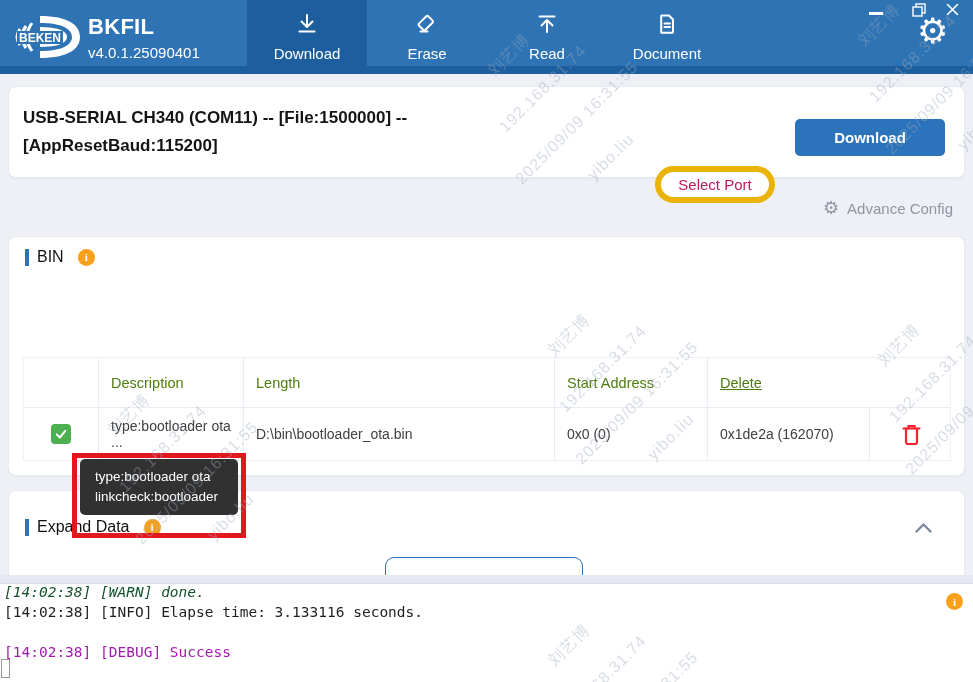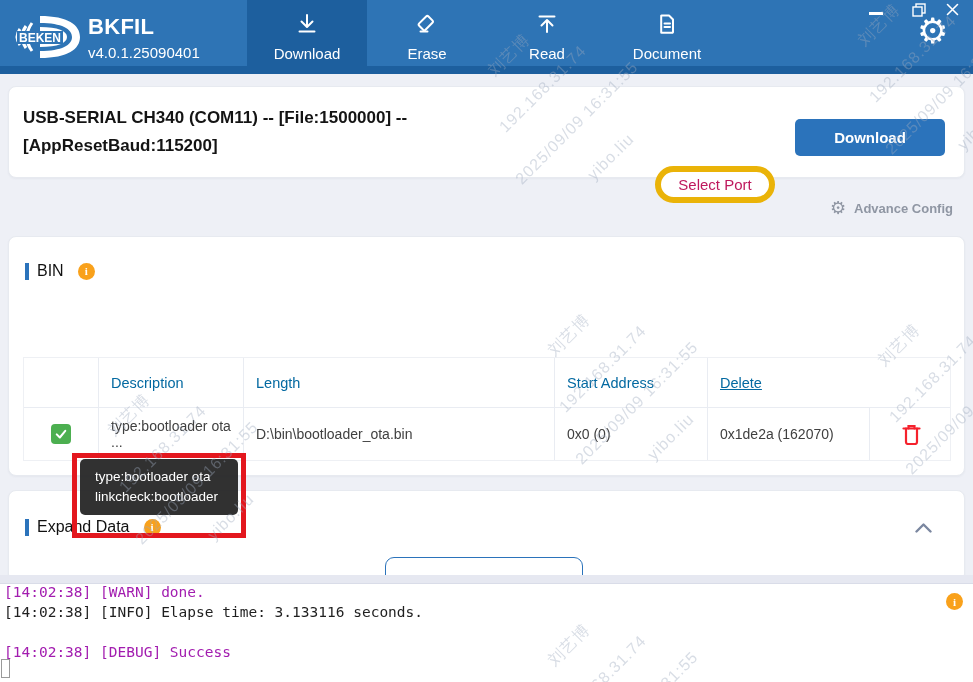--- a/index.html
+++ b/index.html
@@ -26,33 +26,33 @@
   
   .card { position:absolute; left:8px; width:957px; background:#fff; border:1px solid #e7eaf0; border-radius:8px; box-shadow:0 1px 2px rgba(60,70,90,.05); }
   .conn-card { top:86px; height:92px; }
   .conn-title { position:absolute; left:14px; top:17px; width:520px; font-size:17px; font-weight:700; line-height:28px; color:#141414; }
   .btn { display:flex; align-items:center; justify-content:center; font-size:15px; cursor:pointer; background:#fff; }
   .btn-select { position:absolute; left:646px; top:32px; width:120px; height:37px; border:6px solid #eab308; border-radius:19px; color:#be185d;margin-top:47px; }
   .btn-download { position:absolute; left:786px; top:32px; width:150px; height:37px; border:none; border-radius:5px; background:#2b73bb; color:#fff; font-weight:700; }
 
   .advance-row { position:absolute; right:20px; top:199px; display:flex; align-items:center; gap:8px; color:#8f96a3; cursor:pointer; }
   .gear-small { font-family:"DejaVu Sans", sans-serif; font-size:18px; line-height:18px; }
-  .advance-label { font-size:13px; font-weight:700; }
+  .advance-label { font-size:15px; font-weight:400; }
 
   .bin-card { top:236px; height:240px; }
   .section-header { position:absolute; left:16px; display:flex; align-items:center; }
   .section-bar { width:4px; height:17px; background:#2b73bb; }
   .section-title { margin-left:8px; font-size:16px; font-weight:500; color:#111; }
   .info-badge { width:17px; height:17px; margin-left:14px; border-radius:50%; background:#f9a11b; color:#fff; font-size:11px; font-weight:700; font-family:"Liberation Serif", serif; display:inline-flex; align-items:center; justify-content:center; cursor:pointer; }
   .btn-addbin { position:absolute; left:376px; top:65px; width:198px; height:38px; border:1px solid #2b73bb; border-radius:9px; color:#2273c3; gap:10px; font-weight:500; }
 
   
   .bin-table { position:absolute; left:14px; top:120px; width:928px; border:1px solid #eef0f4; }
   .t-row { display:grid; grid-template-columns:75px 145px 311px 153px 162px 82px; }
-  .t-head .t-cell { height:49px; font-size:14.5px; color:#0369a1; }
+  .t-head .t-cell { height:49px; font-size:14.5px; color:#4d7c0f; }
   .t-body .t-cell { height:52px; font-size:14px; color:#404040; }
   .t-cell { display:flex; align-items:center; padding-left:12px; border-right:1px solid #e9ecf2; overflow:hidden; }
   .t-cell:last-child { border-right:none;text-decoration:underline; }
   .t-head { border-bottom:1px solid #e9ecf2; }
   .t-cell.center { justify-content:center; padding-left:0; }
   .desc-cell { flex-direction:column; align-items:flex-start; justify-content:center; font-size:13px; line-height:16px; }
   .checkbox { width:20px; height:20px; background:#4caf50; border-radius:4px; display:flex; align-items:center; justify-content:center; cursor:pointer; }
   .trash-btn { cursor:pointer; display:flex; }
 
   
@@ -63,21 +63,21 @@
   
   .expand-card { top:490px; height:92px; z-index:1; }
   .chevron-up { position:absolute; right:32px; top:28px; cursor:pointer; }
   .partial-btn { position:absolute; left:376px; top:66px; width:198px; height:36px; border:1px solid #2b73bb; border-radius:9px; background:#fff; cursor:pointer; }
 
   
   .log-panel { position:absolute; left:0; top:575px; width:973px; height:107px; background:#fff; z-index:20; }
   .log-strip { width:100%; height:9px; background:#e6e8f1; border-bottom:1px solid #d9dce8; }
   .log-lines { position:absolute; left:4px; top:7px; font-family:"DejaVu Sans Mono", monospace; font-size:14.5px; }
   .log-line { height:20px; line-height:20px; white-space:pre; }
-  .log-line.warn { color:#a21caf; }
+  .log-line.warn { color:#14532d;font-style:italic; }
   .log-line.info { color:#1f1f1f; }
   .log-line.debug { color:#a21caf; }
   .log-cursor { position:absolute; left:1px; top:84px; width:9px; height:19px; border:1.4px solid #9a9a9a; }
   .log-info-badge { position:absolute; right:10px; top:18px; }
 
   
   #wm-layer { position:absolute; left:0; top:0; width:973px; height:682px; z-index:60; pointer-events:none; overflow:hidden; }
   .wm-tile { position:absolute; width:230px; text-align:center; transform:rotate(-45deg); color:rgba(158,170,190,.40); font-size:16px; line-height:48px; letter-spacing:1px; white-space:nowrap; }
 </style>
 </head>
@@ -163,21 +163,21 @@
   <button class="btn btn-select">Select Port</button>
   <button class="btn btn-download">Download</button>
 </div>
 
 <div class="advance-row">
   <span class="gear-small">⚙</span>
   <span class="advance-label">Advance Config</span>
 </div>
 
 <div class="card bin-card">
-  <div class="section-header" style="top:25px;">
+  <div class="section-header" style="top:11px;">
     <div class="section-bar"></div>
     <div class="section-title">BIN</div>
     <div class="info-badge">i</div>
   </div>
 
 
   <div class="bin-table">
     <div class="t-row t-head">
       <div class="t-cell center"></div>
       <div class="t-cell">Description</div>

